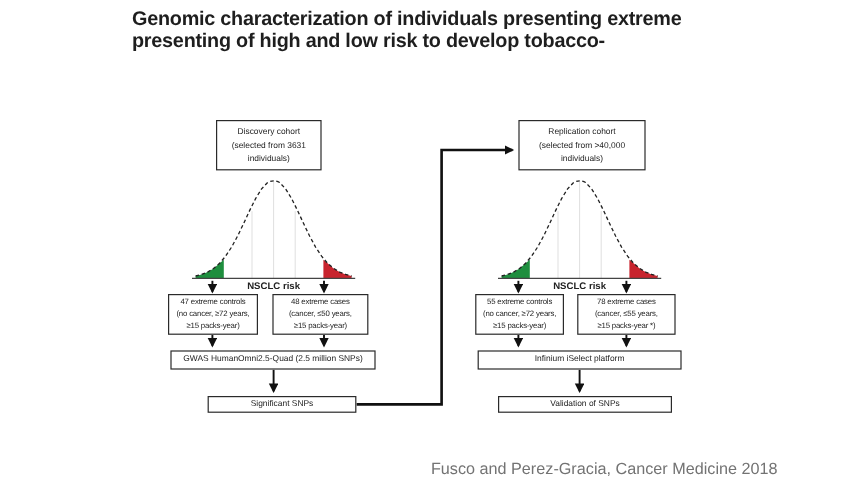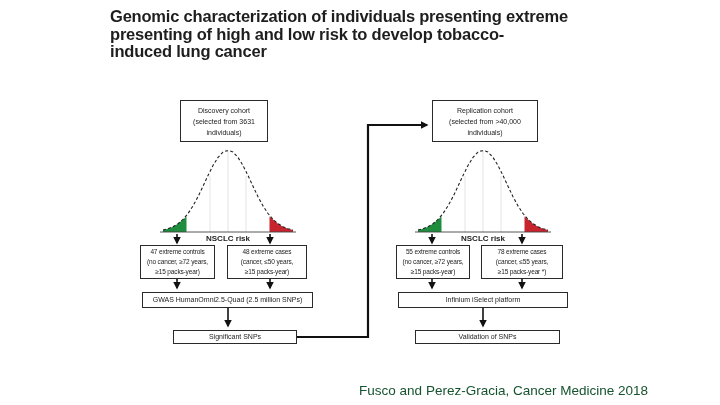--- a/index.html
+++ b/index.html
@@ -11,31 +11,30 @@
   svg.overlay{position:absolute;left:0;top:0;width:720px;height:405px;pointer-events:none;}
   .fbox{position:absolute;border:1px solid #2a2a2a;background:#ffffff;color:#1c1c1c;
         display:flex;align-items:center;justify-content:center;text-align:center;
         white-space:pre-line;box-sizing:border-box;}
   .cohort{font-size:7px;line-height:11px;}
   .extreme{font-size:6.5px;line-height:9.8px;letter-spacing:-0.15px;}
   .platform{font-size:7px;line-height:8px;}
   .result{font-size:7px;line-height:8px;}
   .axis-label{position:absolute;font-size:8px;font-weight:600;color:#222;
               transform:translateX(-50%);white-space:nowrap;}
-  .citation{position:absolute;right:4px;top:383px;font-size:13.5px;color:#14532d;}
+  .citation{position:absolute;right:4px;top:383px;font-size:13.5px;color:#737373;}
 </style>
 </head>
 <body>
 
 <div id="slide">
 
   <div class="title">
     <div>Genomic characterization of individuals presenting extreme</div>
     <div>presenting of high and low risk to develop tobacco-</div>
-    <div>induced lung cancer</div>
   </div>
 
   <svg class="overlay" viewBox="0 0 720 405">
     <defs>
       <marker id="ah" markerUnits="userSpaceOnUse" markerWidth="9" markerHeight="9" refX="6.5" refY="4" orient="auto">
         <path d="M0,0 L8,4 L0,8 Z" fill="#111"></path>
       </marker>
     </defs>
 
     <g>

